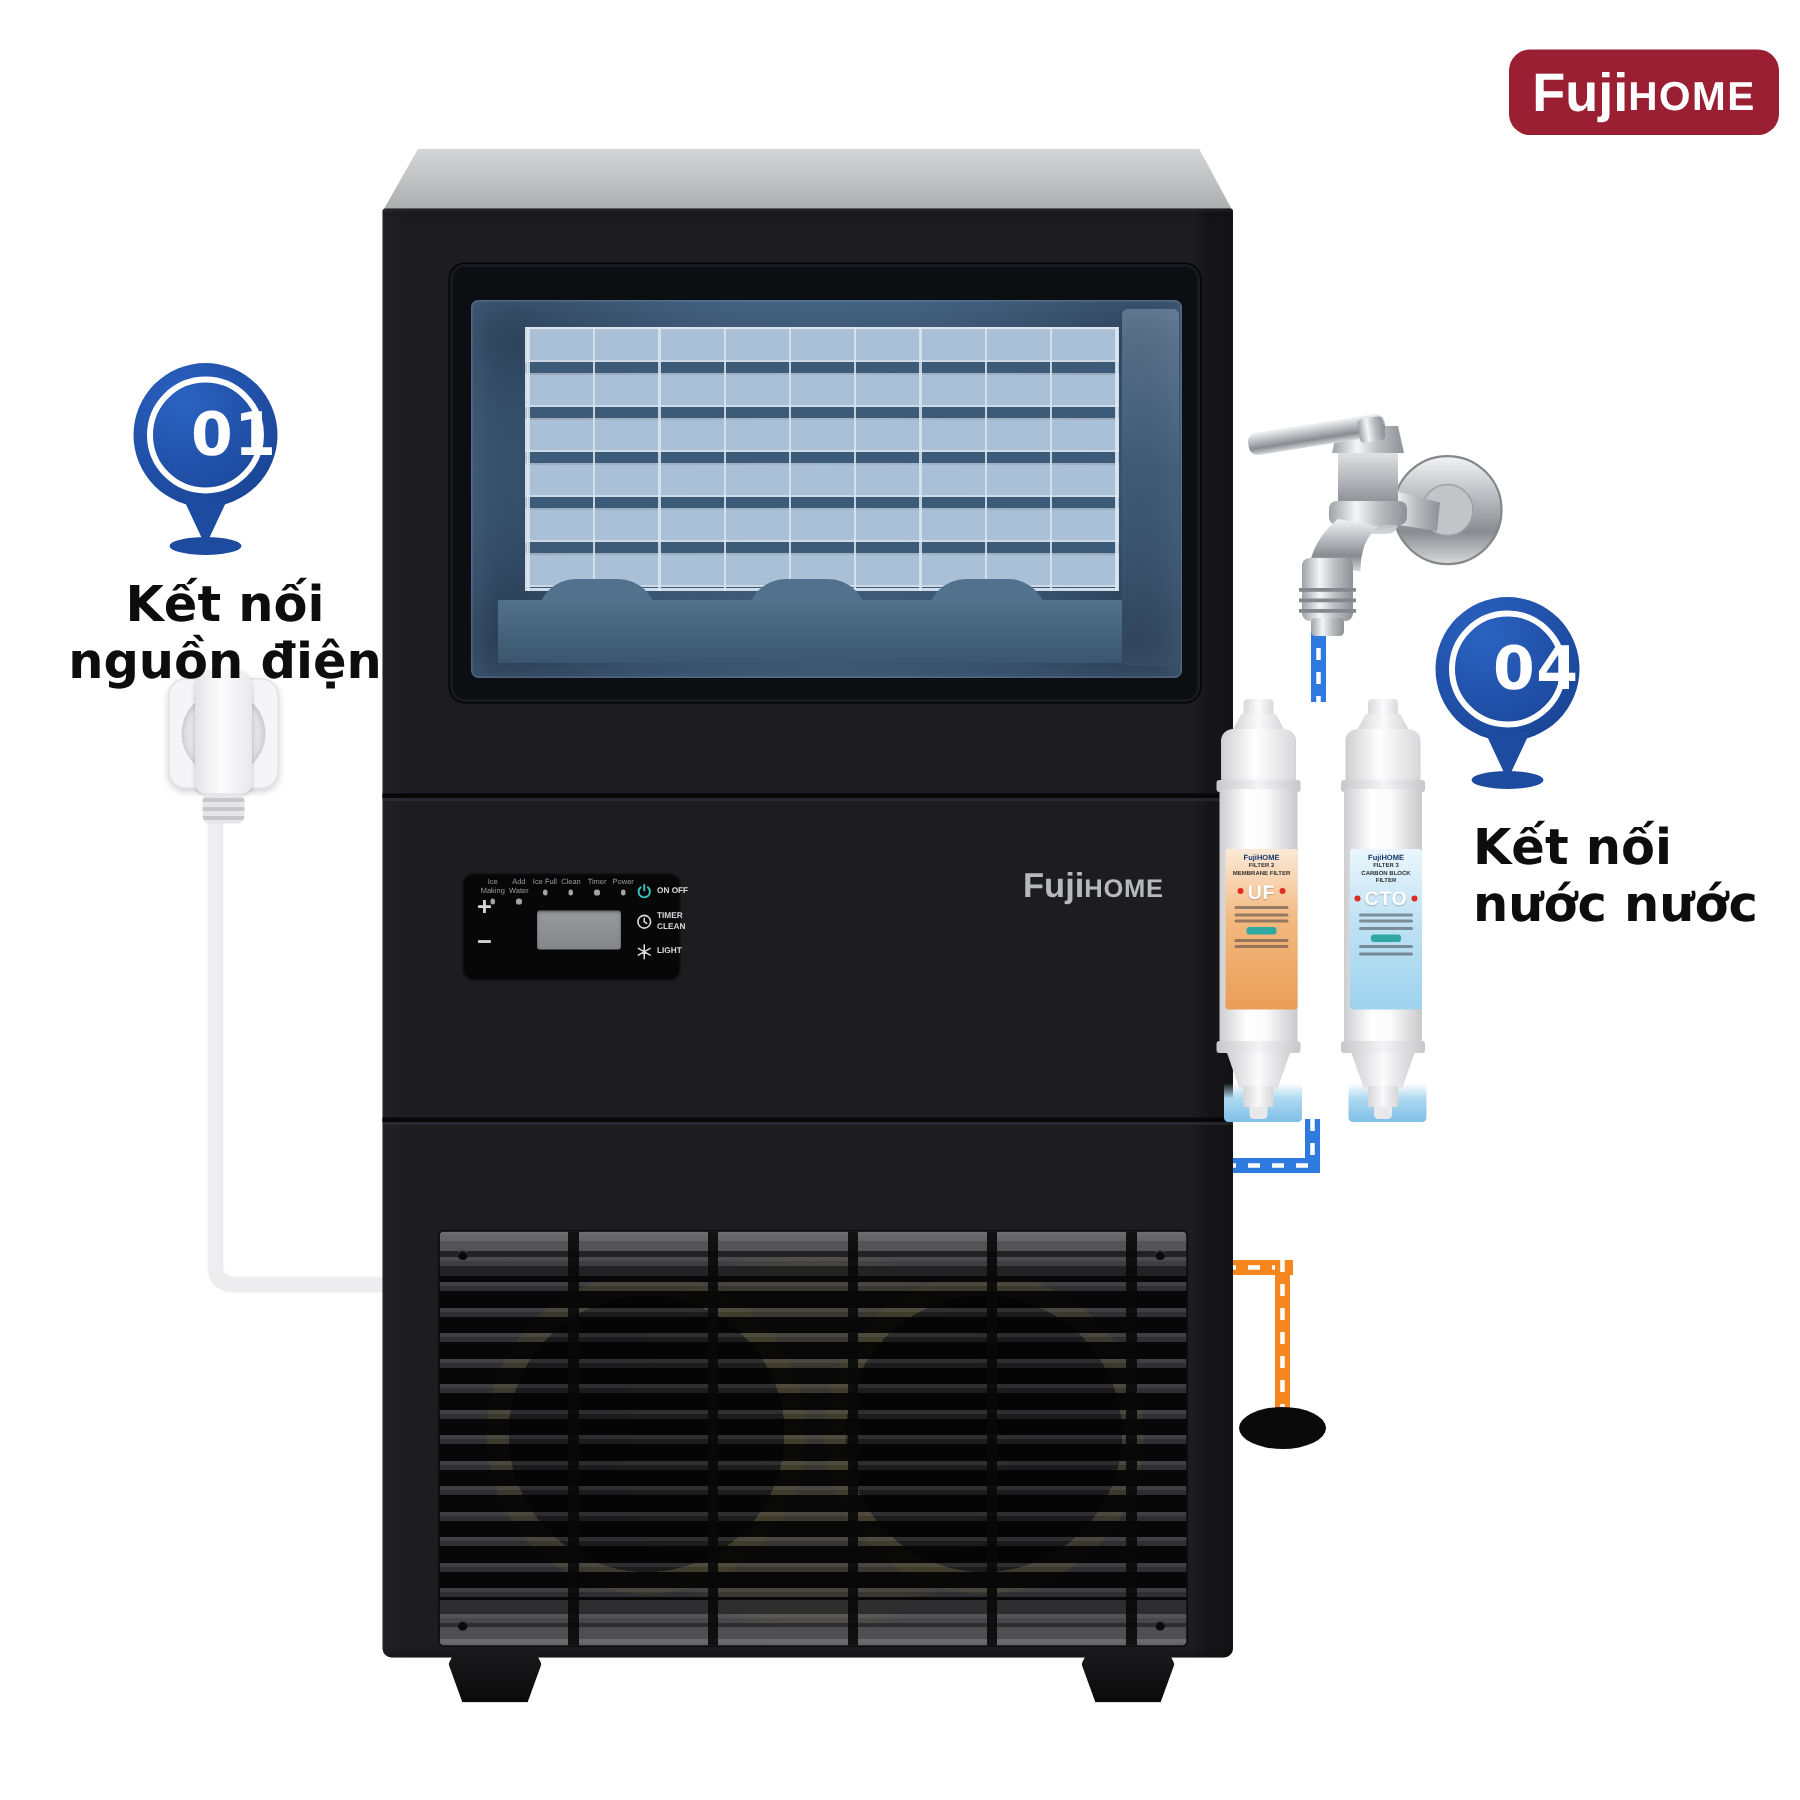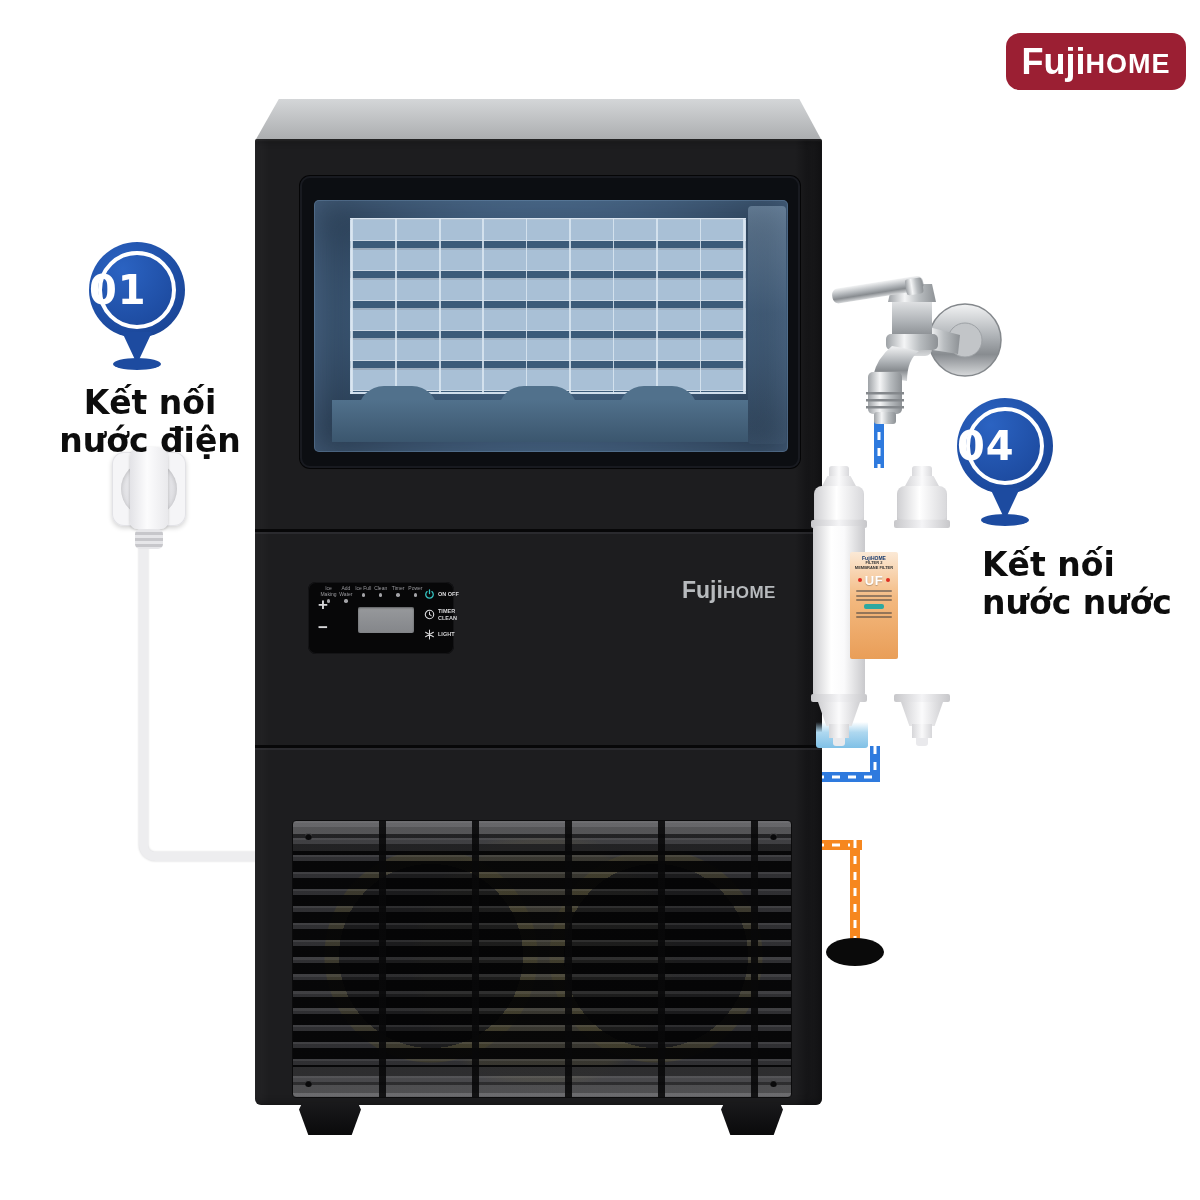--- a/index.html
+++ b/index.html
@@ -10,21 +10,21 @@
   
   .brand-badge{left:1006px;top:33px;width:180px;height:57px;background:#9b1f33;
     border-radius:14px;display:flex;align-items:center;justify-content:center;z-index:4;}
   .brand-fuji{color:#fff;font-weight:700;font-size:36px;letter-spacing:0;}
   .brand-home{color:#fff;font-weight:700;font-size:27px;letter-spacing:1px;margin-top:5px;}
 
   
   .pin{width:96px;z-index:4;}
   .pin .pin-circle{position:absolute;left:0;top:0;width:96px;height:96px;border-radius:50%;
     background:radial-gradient(circle at 35% 28%, #2b63c2, #1d4ba0 65%, #173e88 100%);
-    display:flex;align-items:center;justify-content:flex-start;}
+    display:flex;align-items:center;justify-content:flex-end;}
   .pin .pin-circle::before{content:"";position:absolute;inset:9px;border:4px solid #fff;border-radius:50%;}
   .pin .pin-number{color:#fff;font-weight:800;font-size:40px;letter-spacing:1px;
     font-family:"DejaVu Sans","Liberation Sans",sans-serif;}
   .pin .pin-tail{position:absolute;left:33px;top:90px;width:0;height:0;
     border-left:15px solid transparent;border-right:15px solid transparent;border-top:32px solid #1d4ba0;}
   .pin .pin-base{position:absolute;left:24px;top:116px;width:48px;height:12px;border-radius:50%;background:#1d4ba0;}
 
   .step-title{color:#0d0d0d;font-weight:700;font-size:33px;line-height:1.16;
     font-family:"DejaVu Sans","Liberation Sans",sans-serif;z-index:4;}
   .step-title-1{left:35px;top:384px;width:230px;text-align:center;}
@@ -139,21 +139,21 @@
   .f-cap{left:4px;top:20px;width:50px;height:36px;border-radius:8px 8px 3px 3px;
     background:linear-gradient(90deg,#cfcfd2,#ffffff 45%,#d8d8db);box-shadow:inset 0 -2px 2px rgba(0,0,0,.06);}
   .f-ring{left:1px;top:54px;width:56px;height:8px;background:linear-gradient(90deg,#c7c7ca,#f4f4f6 50%,#c7c7ca);border-radius:2px;}
   .f-body{left:3px;top:60px;width:52px;height:170px;border-radius:3px;
     background:linear-gradient(90deg,#cdcdd0,#ffffff 35%,#fafafb 60%,#c9c9cc);}
   .f-ring2{left:1px;top:228px;width:56px;height:8px;background:linear-gradient(90deg,#c7c7ca,#f4f4f6 50%,#c7c7ca);border-radius:2px;}
   .f-bcap{left:8px;top:236px;width:42px;height:24px;background:linear-gradient(90deg,#d0d0d3,#fbfbfc 50%,#d0d0d3);
     clip-path:polygon(0 0,100% 0,80% 100%,20% 100%);}
   .f-bstub{left:19px;top:258px;width:20px;height:14px;background:linear-gradient(90deg,#d6d6d9,#f9f9fa 50%,#d6d6d9);}
   .f-tip{left:23px;top:272px;width:12px;height:8px;background:#e9e9ec;border-radius:0 0 3px 3px;}
-  .f-label{left:4px;top:26px;width:44px;height:104px;border-radius:2px;padding:3px 2px 0;text-align:center;margin-left:33px;}
+  .f-label{left:4px;top:40px;width:44px;height:104px;border-radius:2px;padding:3px 2px 0;text-align:center;}
   .f-label-uf{background:linear-gradient(180deg,#fbe9d6,#f3b87e 45%,#e99e58);}
   .f-label-cto{background:linear-gradient(180deg,#eaf6fc,#bfe2f4 45%,#9ed2ee);}
   .f-brand{font-size:5px;font-weight:700;color:#16386e;display:block;}
   .f-line{font-size:4px;font-weight:700;color:#333;display:block;line-height:1.2;}
   .f-code-row{display:flex;align-items:center;justify-content:center;gap:3px;margin:2px 0 1px;}
   .f-dot{width:4px;height:4px;border-radius:50%;background:#df2d20;}
   .f-code{font-size:13px;font-weight:800;color:#fff;text-shadow:0 1px 1px rgba(0,0,0,.25);letter-spacing:.5px;}
   .f-bar{height:2px;background:rgba(55,55,60,.5);margin:2.5px 4px 0;border-radius:1px;}
   .f-pill{width:20px;height:5px;border-radius:2px;background:#2ea8a0;margin:3px auto 0;}
   .f-splash{left:3px;top:196px;width:52px;height:26px;border-radius:0 0 3px 3px;
@@ -267,21 +267,21 @@
 
   <div class="abs pin" style="left:89px;top:242px;">
     <div class="pin-circle">
       <span class="pin-number">01</span>
     </div>
     <div class="pin-tail"></div>
     <div class="pin-base"></div>
   </div>
   <div class="abs step-title step-title-1">
     <div>Kết nối</div>
-    <div>nước điện</div>
+    <div>nguồn điện</div>
   </div>
   <div class="abs socket"></div>
   <div class="abs socket-recess"></div>
   <div class="abs plug-body"></div>
   <div class="abs plug-boot"></div>
 
   <svg class="abs faucet" viewBox="0 0 190 235">
     <defs>
       <linearGradient id="chromeV" x1="0" y1="0" x2="1" y2="0">
         <stop offset="0" stop-color="#9ea2a6"></stop>
@@ -342,20 +342,39 @@
     <div class="f-part f-bcap"></div>
     <div class="f-part f-bstub"></div>
     <div class="f-part f-tip"></div>
   </div>
 
   <div class="abs filter filter-2">
     <div class="f-part f-topstub"></div>
     <div class="f-part f-topcone"></div>
     <div class="f-part f-cap"></div>
     <div class="f-part f-ring"></div>
+    <div class="f-part f-body">
+      <div class="f-part f-label f-label-cto">
+        <span class="f-brand">FujiHOME</span>
+        <span class="f-line">FILTER 3</span>
+        <span class="f-line">CARBON BLOCK FILTER</span>
+        <div class="f-code-row">
+          <div class="f-dot"></div>
+          <span class="f-code">CTO</span>
+          <div class="f-dot"></div>
+        </div>
+        <div class="f-bar"></div>
+        <div class="f-bar"></div>
+        <div class="f-bar"></div>
+        <div class="f-pill"></div>
+        <div class="f-bar"></div>
+        <div class="f-bar"></div>
+      </div>
+      <div class="f-part f-splash"></div>
+    </div>
     <div class="f-part f-ring2"></div>
     <div class="f-part f-bcap"></div>
     <div class="f-part f-bstub"></div>
     <div class="f-part f-tip"></div>
   </div>
 
   <div class="abs pin" style="left:957px;top:398px;">
     <div class="pin-circle">
       <span class="pin-number">04</span>
     </div>

